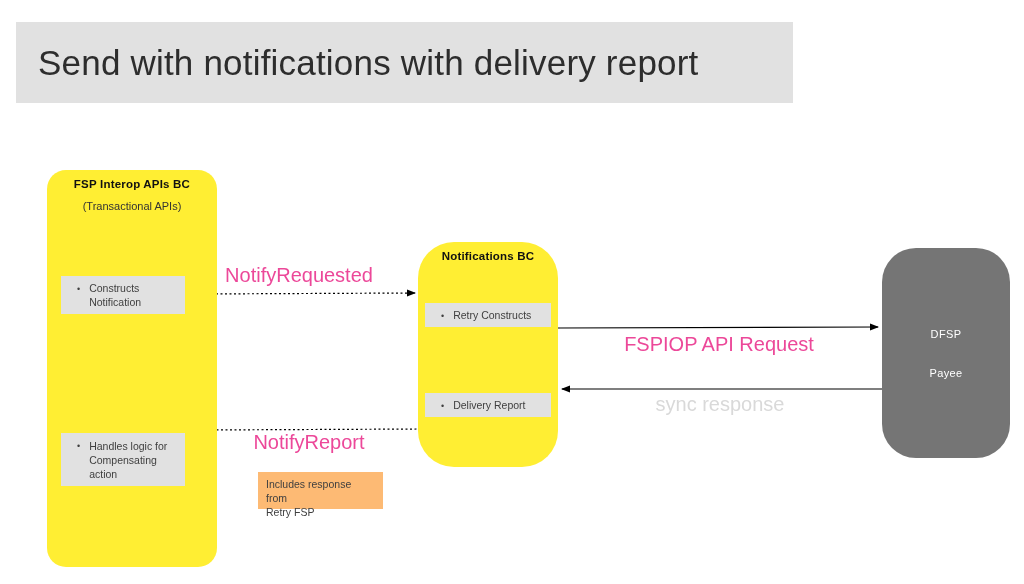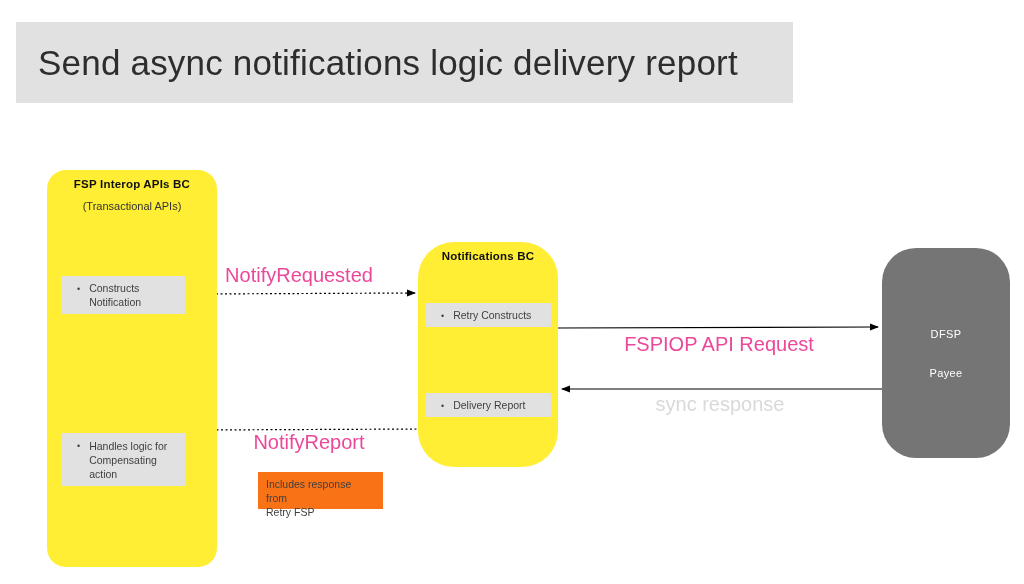--- a/index.html
+++ b/index.html
@@ -60,34 +60,34 @@
     position: absolute; text-align: center; white-space: nowrap;
     font-size: 20px; color: #ec4899; font-weight: 400;
   }
   .lbl-notify-requested { left: 203px; top: 264px; width: 192px; }
   .lbl-fspiop           { left: 619px; top: 333px; width: 200px; }
   .lbl-sync             { left: 620px; top: 393px; width: 200px; color: #d9d9d9; }
   .lbl-notify-report    { left: 213px; top: 431px; width: 192px; }
 
   .note-box {
     position: absolute; left: 258px; top: 472px; width: 125px; height: 37px;
-    background: #f97316; font-size: 10.5px; line-height: 14px; color: #3f3f3f;
+    background: #fdba74; font-size: 10.5px; line-height: 14px; color: #3f3f3f;
     padding: 5px 8px;
   }
   .note-box span { display: block; }
 
   svg.edges { position: absolute; left: 0; top: 0; width: 1024px; height: 584px; pointer-events: none; }
 </style>
 </head>
 <body>
 
 <div class="canvas">
 
   <div class="title-bar">
-    <h1>Send async notifications logic delivery report</h1>
+    <h1>Send with notifications with delivery report</h1>
   </div>
 
   <svg class="edges" viewBox="0 0 1024 584">
     <defs>
       <marker id="arrow" markerWidth="9" markerHeight="8" refX="8" refY="4" orient="auto" markerUnits="userSpaceOnUse">
         <path d="M0,0.5 L9,4 L0,7.5 Z" fill="#000000"></path>
       </marker>
     </defs>
     <line x1="198" y1="294" x2="415" y2="293" stroke="#000" stroke-width="1.2" stroke-dasharray="2 2.5" marker-end="url(#arrow)"></line>
     <line x1="558" y1="328" x2="878" y2="327" stroke="#000" stroke-width="1.2" marker-end="url(#arrow)"></line>

